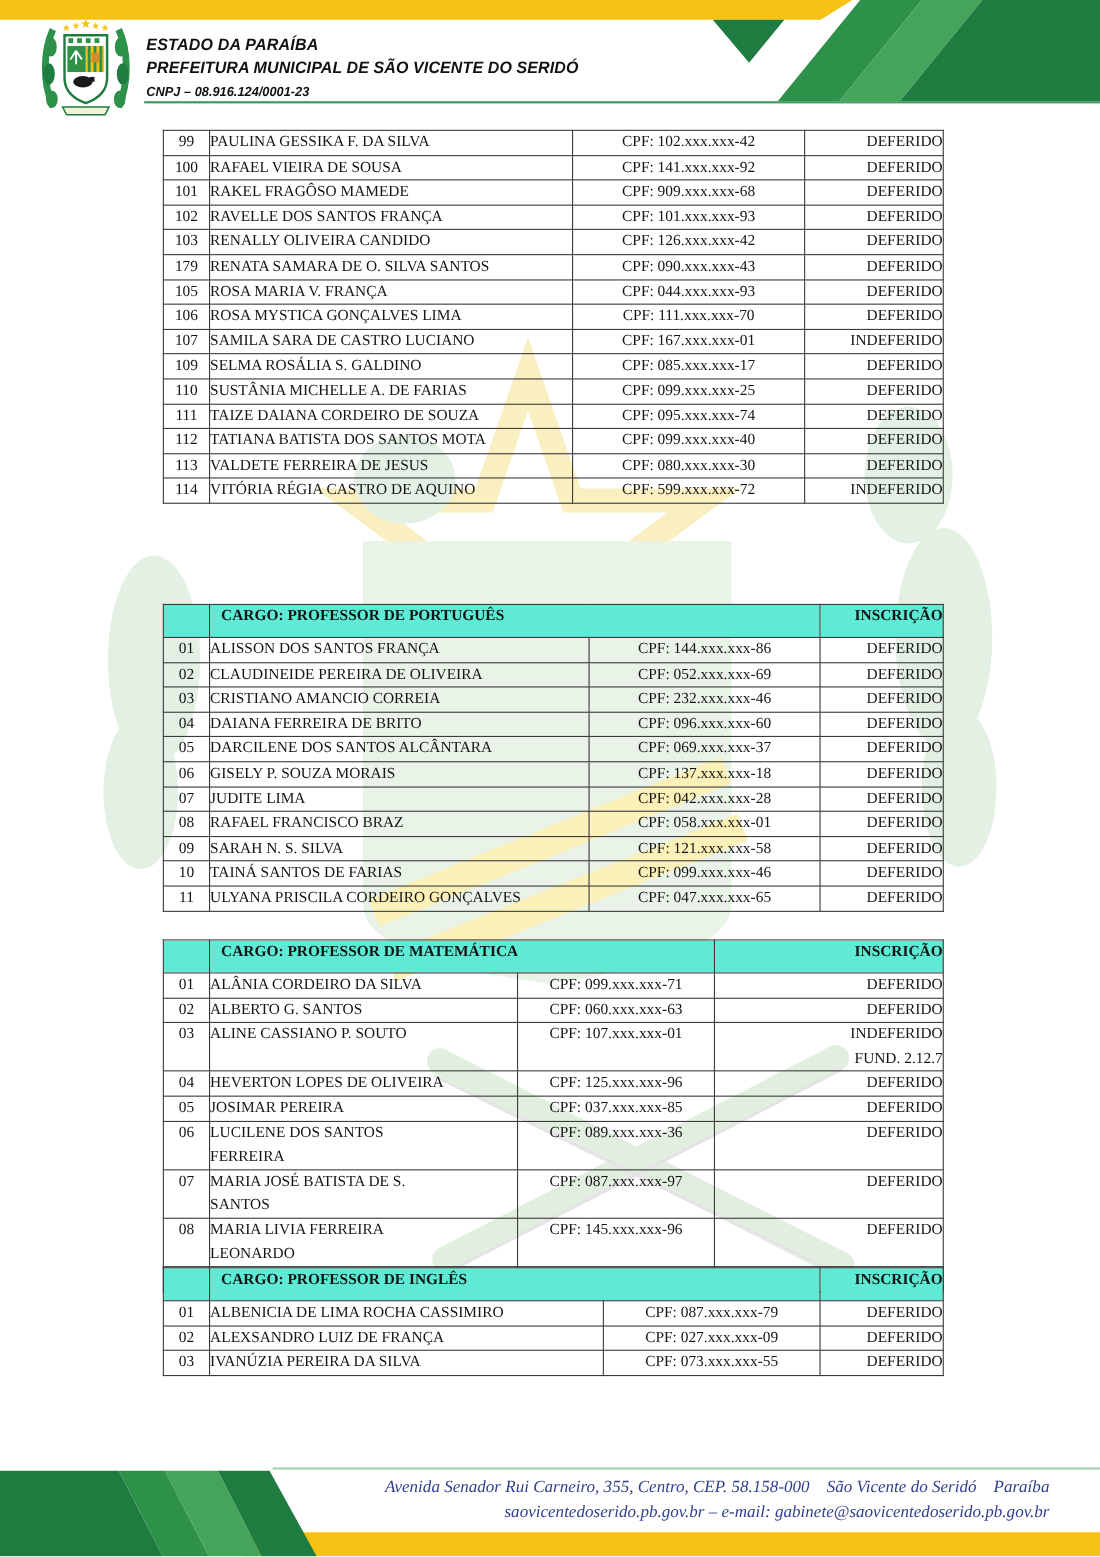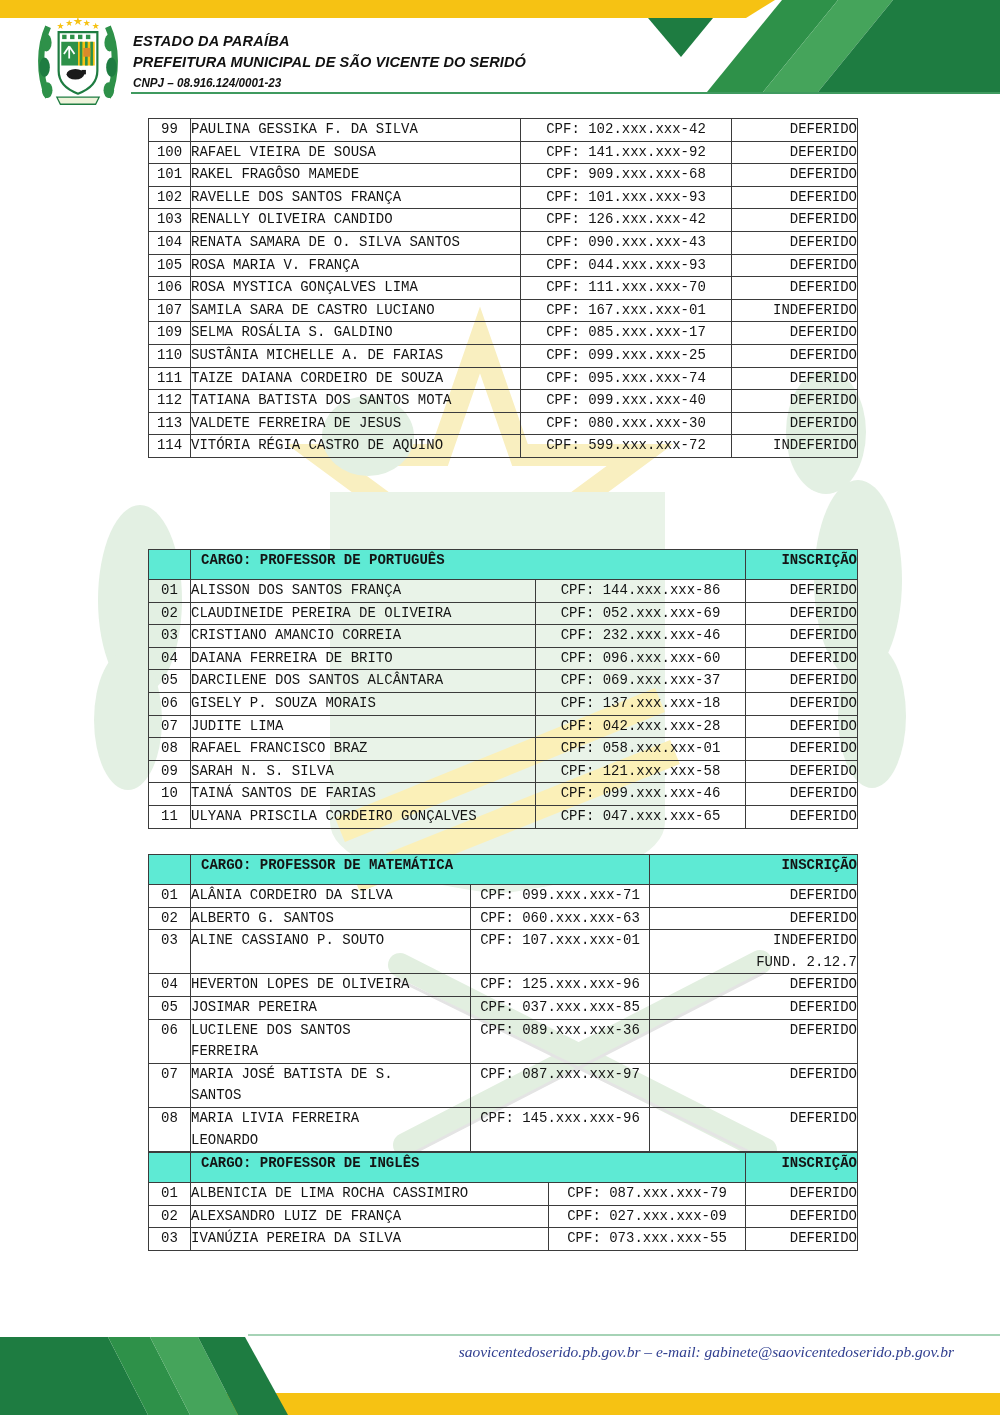--- a/index.html
+++ b/index.html
@@ -12,21 +12,21 @@
   .org{position:absolute;left:133px;top:30px;z-index:2;font-family:"Liberation Sans",sans-serif;
        font-style:italic;font-weight:bold;color:#111;transform:scaleX(.97);transform-origin:left top;}
   .org .l1{font-size:15px;line-height:21px;letter-spacing:.2px;}
   .org .l2{font-size:15px;line-height:21px;letter-spacing:.1px;}
   .org .l3{font-size:12px;line-height:20px;margin-top:1px;}
   .rule-top{position:absolute;left:131px;top:92px;width:869px;height:2px;background:#3f9a5f;z-index:1;}
   .rule-bottom{position:absolute;left:248px;top:1334px;width:752px;height:2px;background:#a6d3b6;z-index:1;}
 
   
   table.doc{position:absolute;left:148px;border-collapse:collapse;table-layout:fixed;width:709px;z-index:2;
-            font-size:14px;color:#141414;font-family:Liberation Mono, monospace;}
+            font-size:14px;color:#141414;}
   table.doc td,table.doc th{border:1px solid #3b3b3b;vertical-align:top;line-height:21.6px;padding:0;
             overflow:hidden;}
   td.c0{text-align:center;}
   td.c1{padding-left:10px;white-space:pre-line;}
   td.c2{text-align:center;white-space:pre-line;}
   td.c3{text-align:right;white-space:pre-line;}
   th.hdr{background:#5eead4;height:29px;font-weight:bold;font-size:14px;vertical-align:middle;text-align:left;}
   th.hdr.cargo{padding-left:10px;}
   th.hdr.insc{text-align:right;padding-left:0;}
   .pos-t1{top:118px;} .pos-t2{top:549px;} .pos-t3{top:854px;} .pos-t4{top:1152px;}
@@ -162,21 +162,21 @@
           <td class="c2">CPF: 101.xxx.xxx-93</td>
           <td class="c3">DEFERIDO</td>
         </tr>
         <tr>
           <td class="c0">103</td>
           <td class="c1">RENALLY OLIVEIRA CANDIDO</td>
           <td class="c2">CPF: 126.xxx.xxx-42</td>
           <td class="c3">DEFERIDO</td>
         </tr>
         <tr>
-          <td class="c0">104</td>
+          <td class="c0">179</td>
           <td class="c1">RENATA SAMARA DE O. SILVA SANTOS</td>
           <td class="c2">CPF: 090.xxx.xxx-43</td>
           <td class="c3">DEFERIDO</td>
         </tr>
         <tr>
           <td class="c0">105</td>
           <td class="c1">ROSA MARIA V. FRANÇA</td>
           <td class="c2">CPF: 044.xxx.xxx-93</td>
           <td class="c3">DEFERIDO</td>
         </tr>
@@ -422,16 +422,17 @@
           <td class="c0">03</td>
           <td class="c1">IVANÚZIA PEREIRA DA SILVA</td>
           <td class="c2">CPF: 073.xxx.xxx-55</td>
           <td class="c3">DEFERIDO</td>
         </tr>
       </tbody>
   </table>
 
   <div class="rule-bottom"></div>
   <div class="footer-text">
+    <div class="fl1">Avenida Senador Rui Carneiro, 355, Centro, CEP. 58.158-000    São Vicente do Seridó    Paraíba</div>
     <div class="fl2">saovicentedoserido.pb.gov.br – e-mail: gabinete@saovicentedoserido.pb.gov.br</div>
   </div>
 
 </div>
 
 </body></html>

